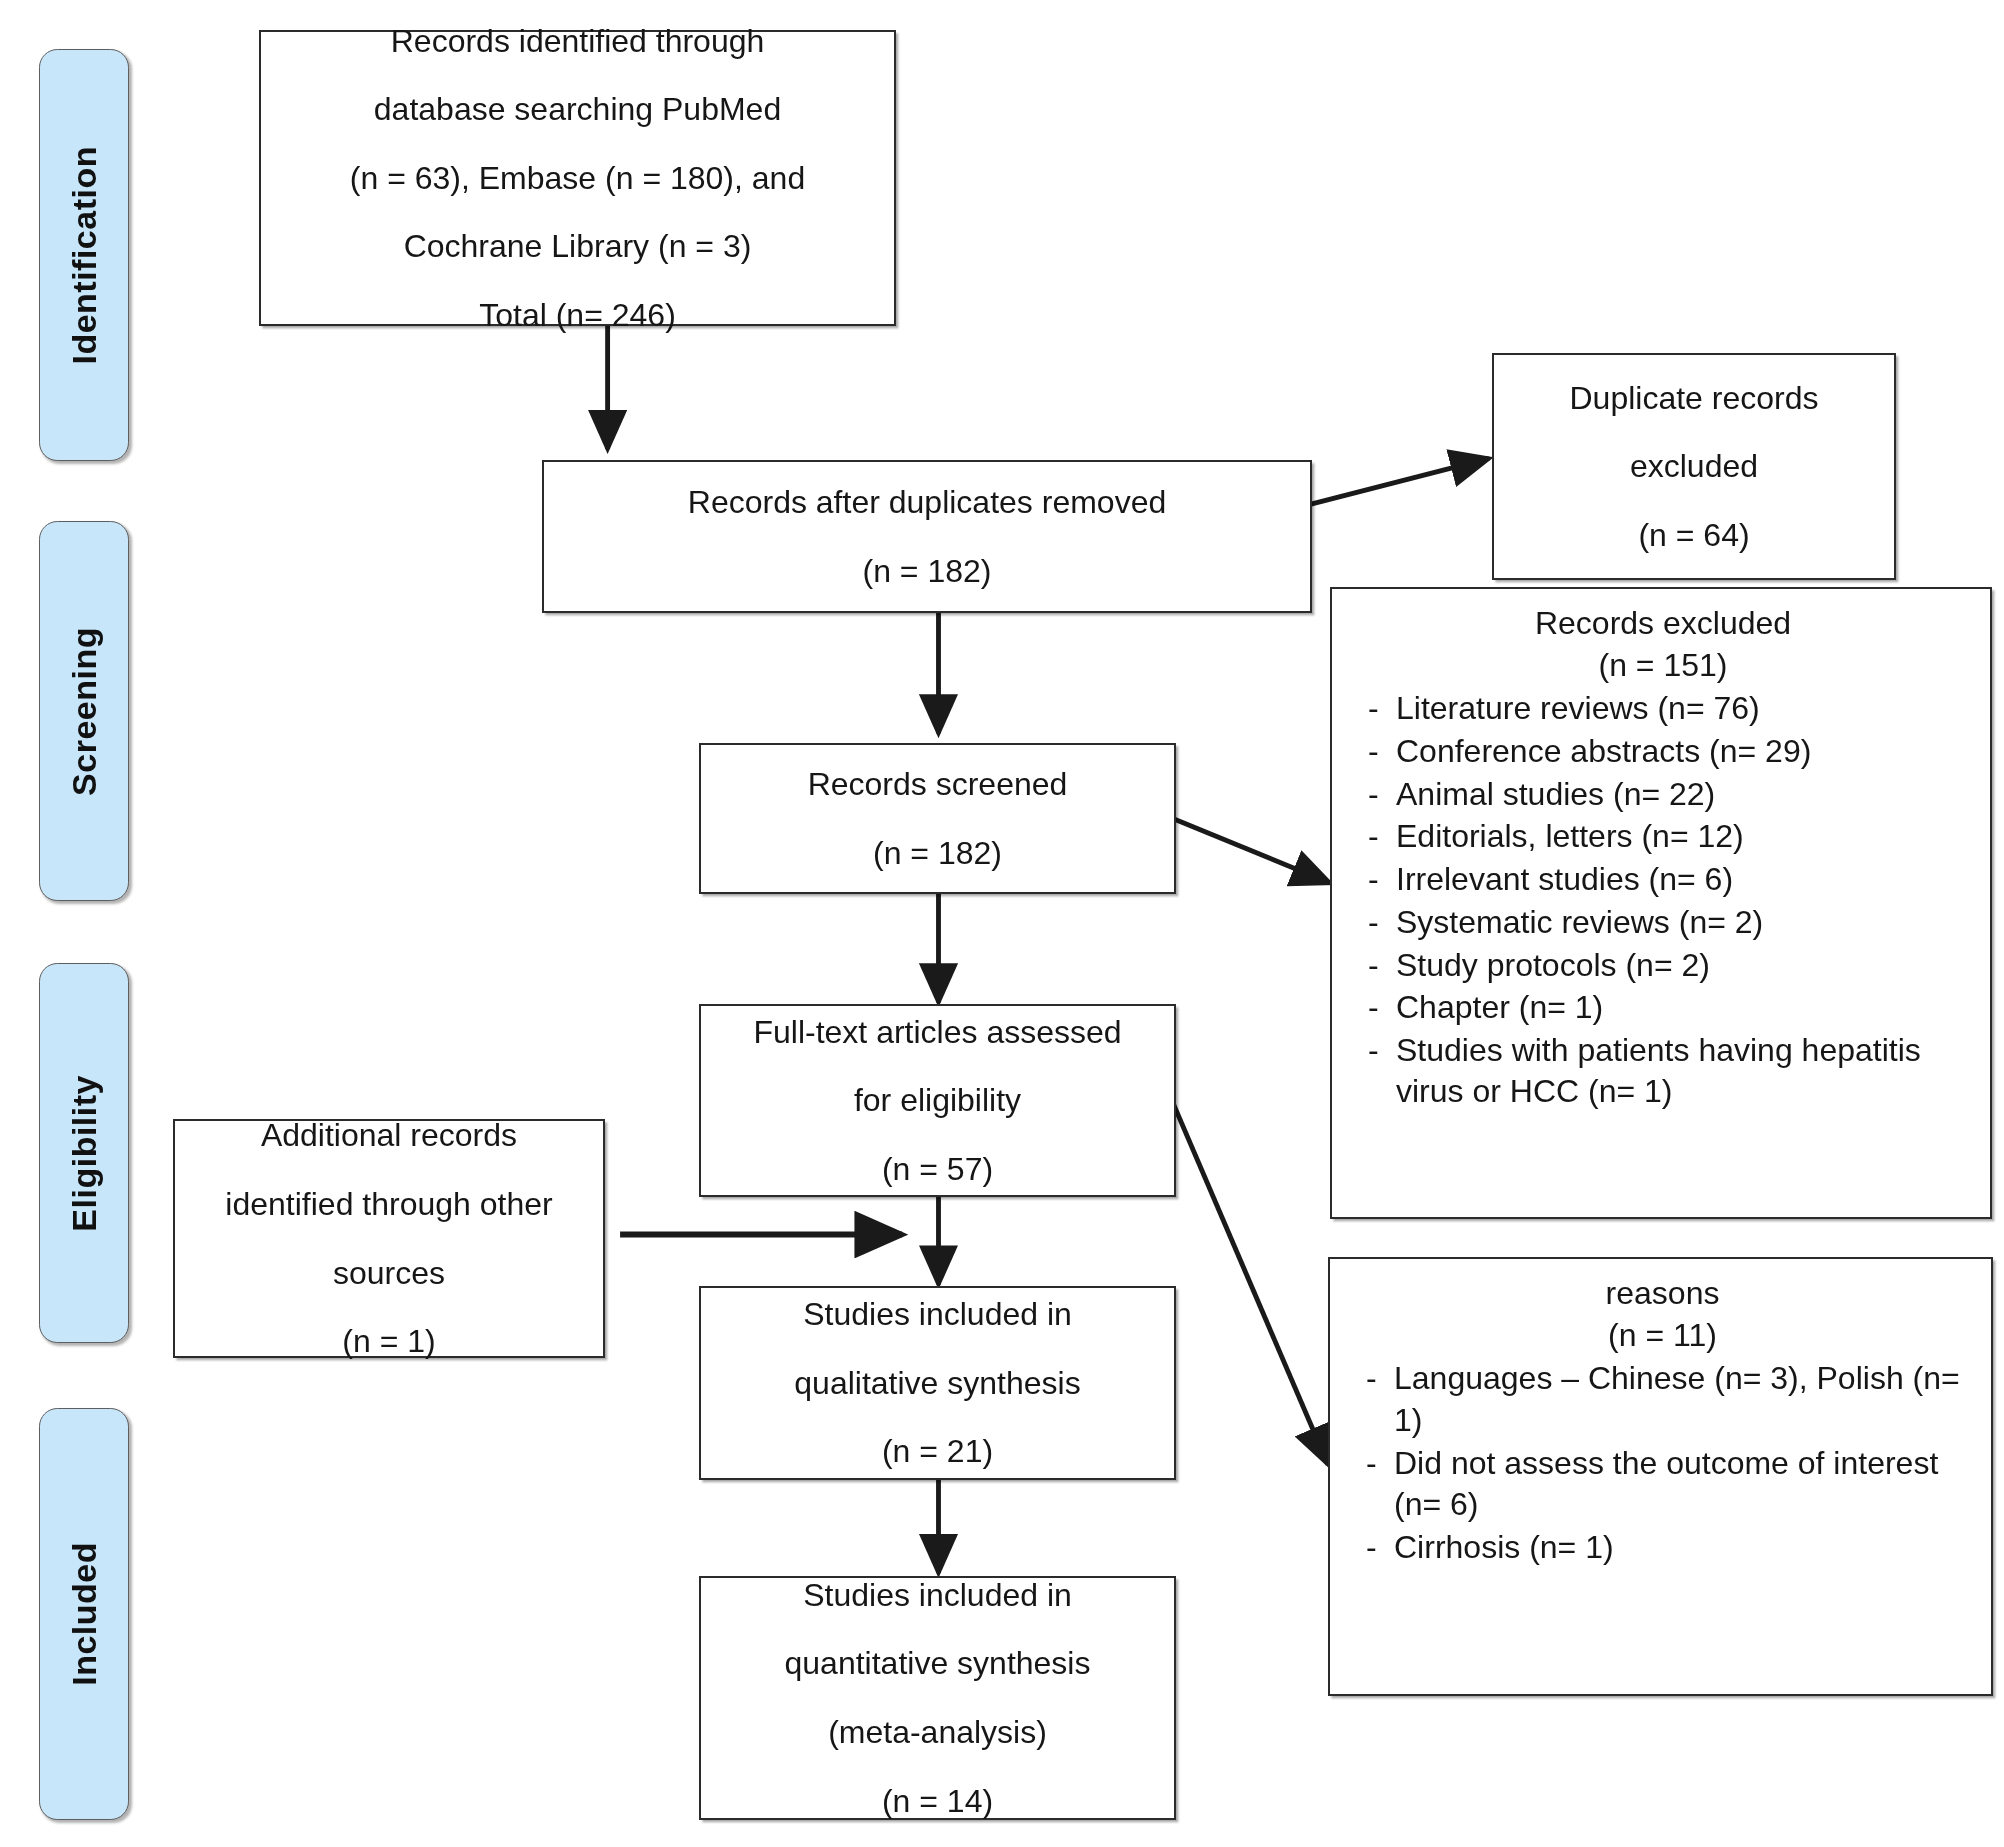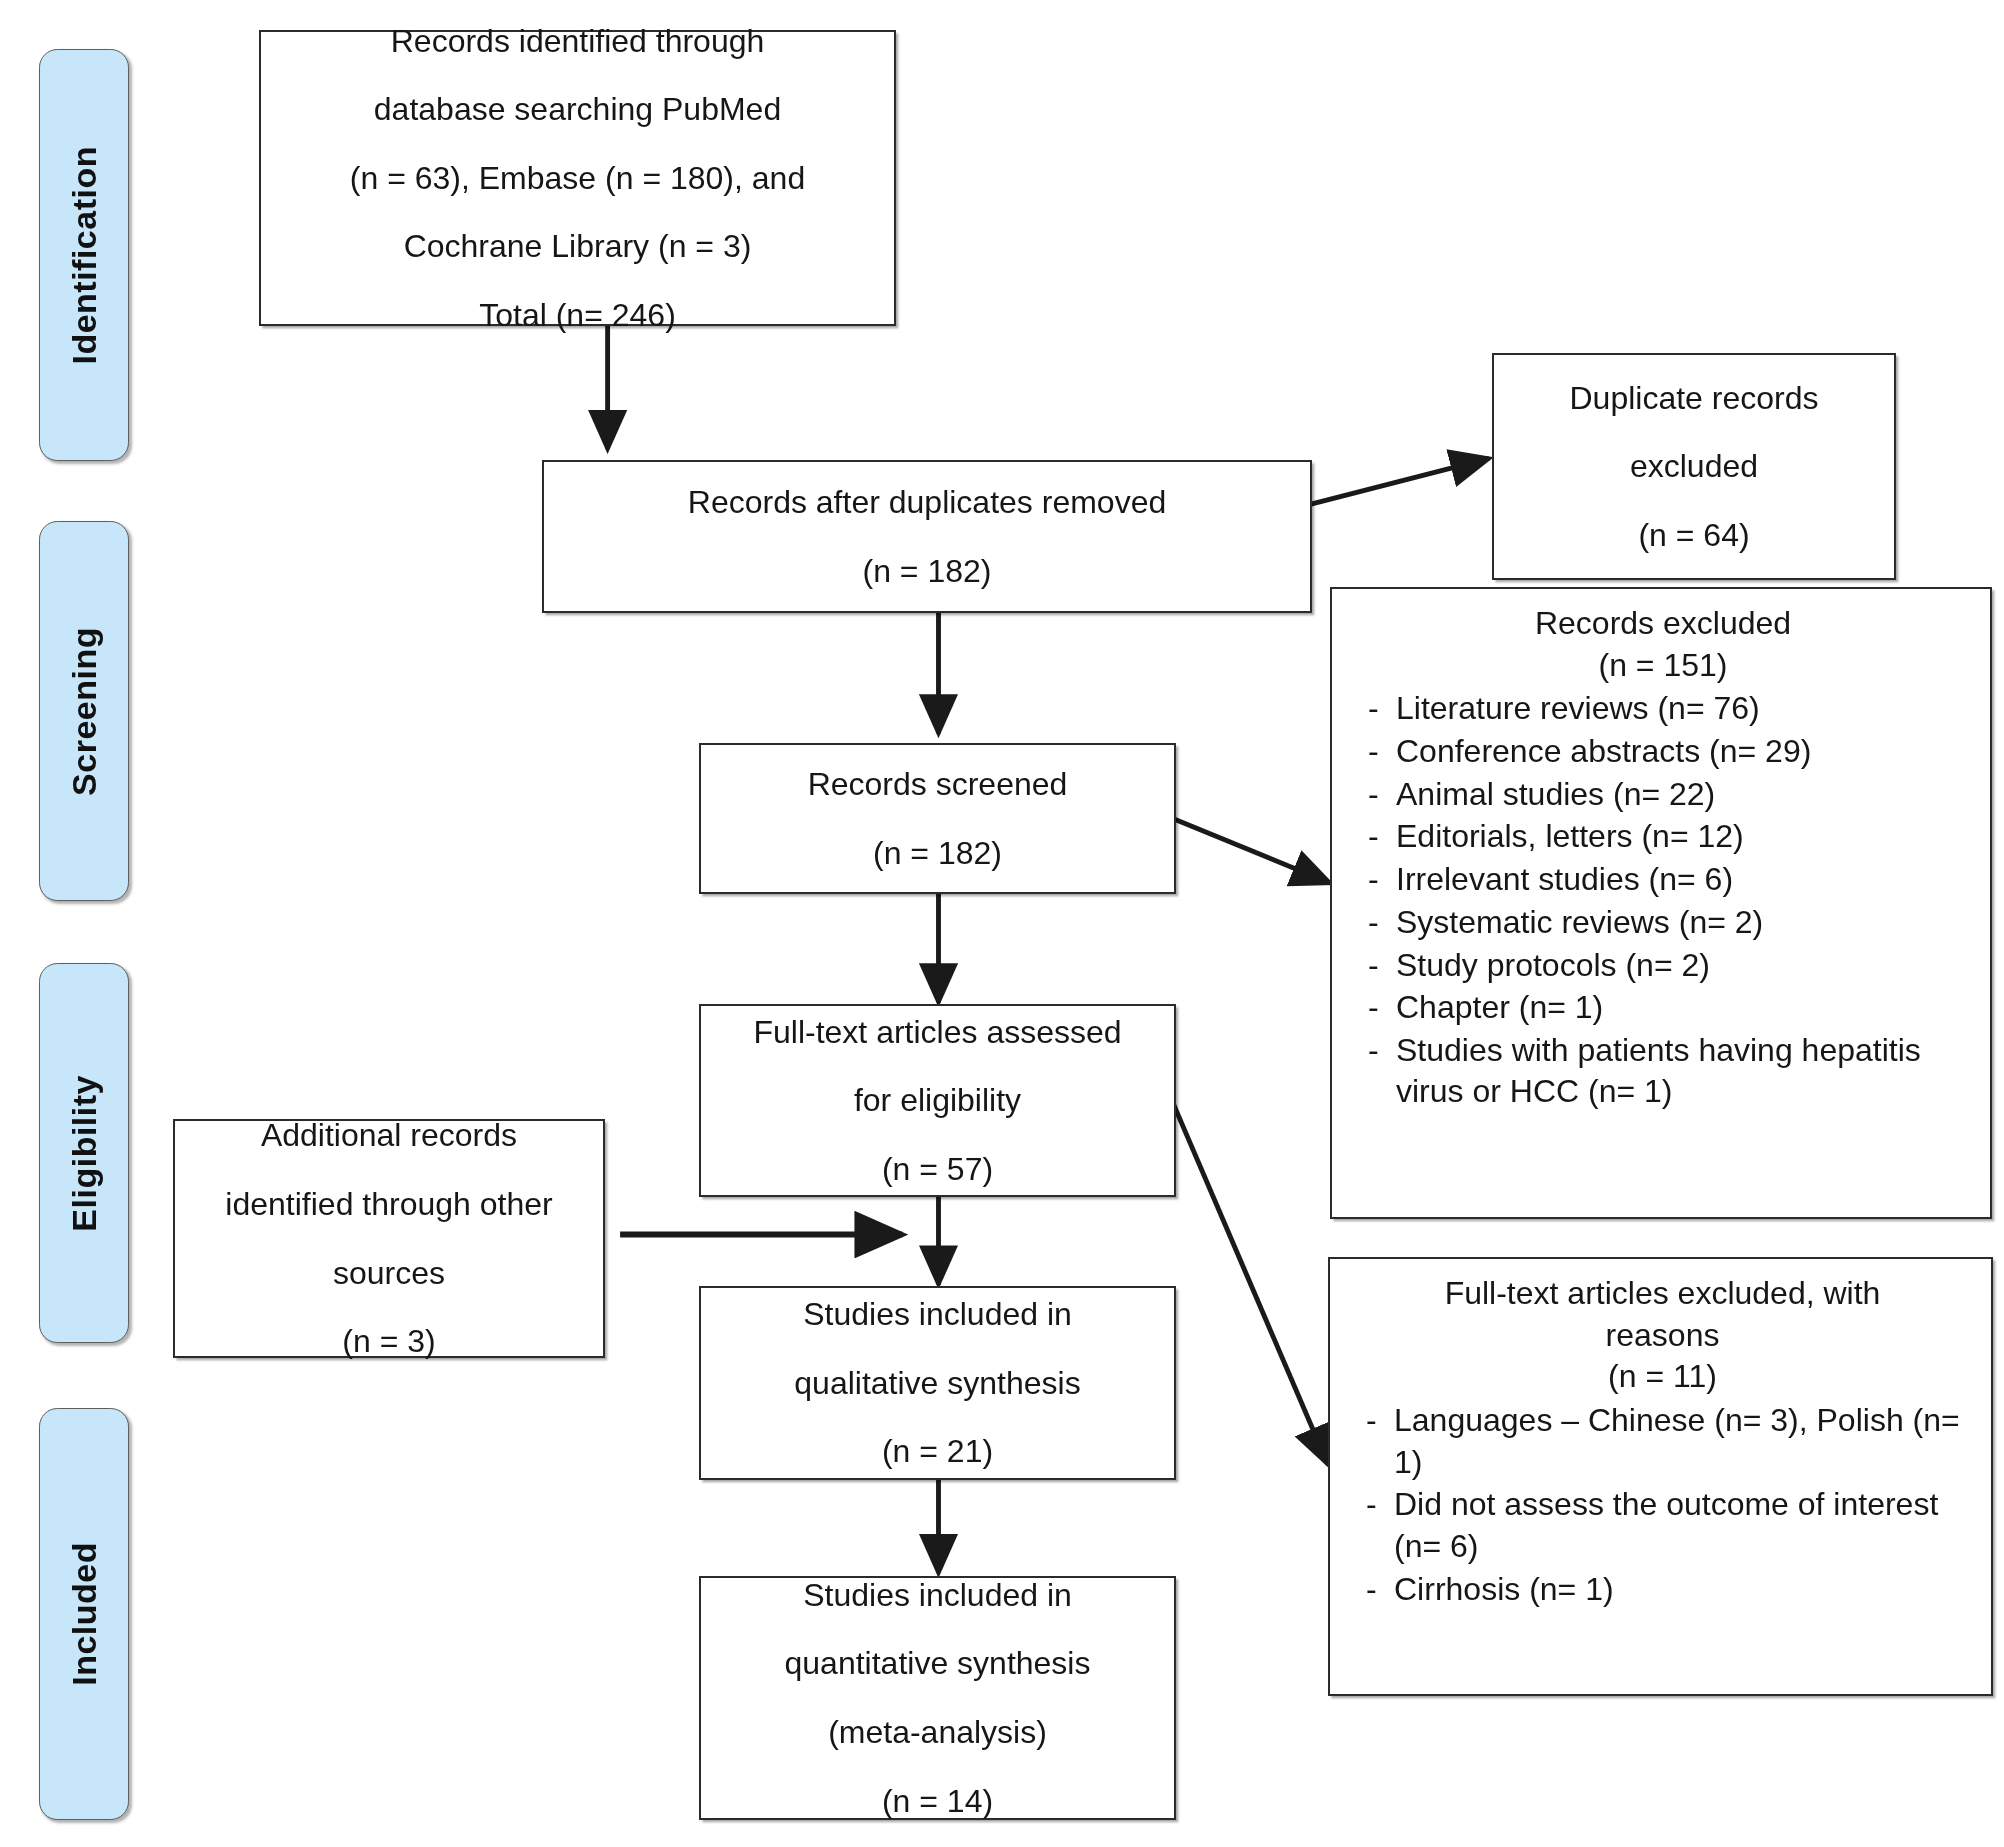--- a/index.html
+++ b/index.html
@@ -233,25 +233,24 @@
   <div class="flow-box" style="left:699px; top:1004px; width:477px; height:193px;">
     <div class="box-line">Full-text articles assessed</div>
     <div class="box-line">for eligibility</div>
     <div class="box-line">(n = 57)</div>
   </div>
 
   <div class="flow-box" style="left:173px; top:1119px; width:432px; height:239px;">
     <div class="box-line">Additional records</div>
     <div class="box-line">identified through other</div>
     <div class="box-line">sources</div>
-    <div class="box-line">(n = 3)</div>
+    <div class="box-line">(n = 1)</div>
   </div>
 
   <div class="list-box" style="left:1328px; top:1257px; width:665px; height:439px;">
-    <div class="box-line">Full-text articles excluded, with</div>
     <div class="box-line">reasons</div>
     <div class="box-line">(n = 11)</div>
     <ul class="reason-list">
       <li class="reason-item">
         <span class="reason-bullet">-</span>
         <span class="reason-text" style="white-space:normal;">Languages – Chinese (n= 3), Polish (n= 1)</span>
       </li>
       <li class="reason-item">
         <span class="reason-bullet">-</span>
         <span class="reason-text" style="white-space:normal;">Did not assess the outcome of interest (n= 6)</span>

